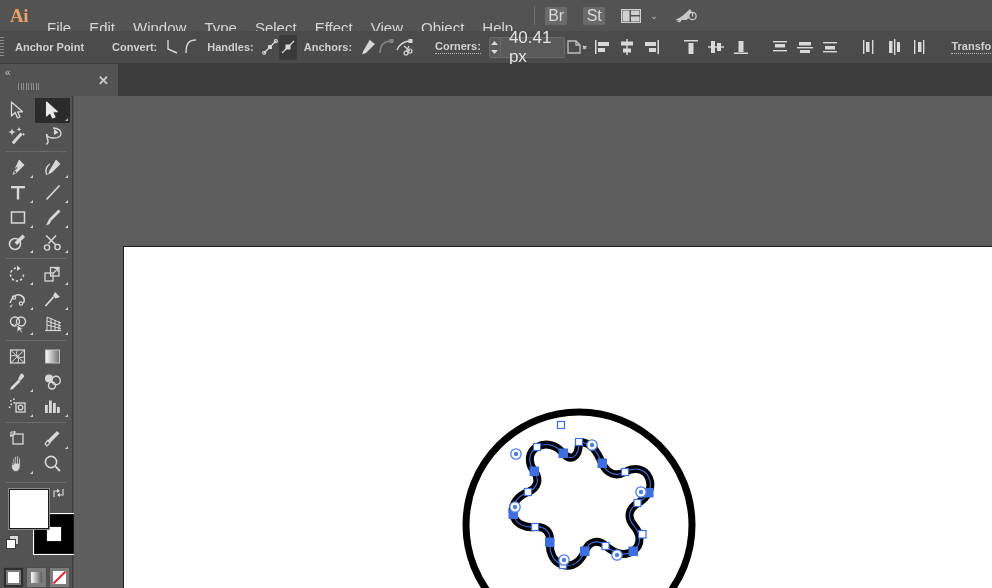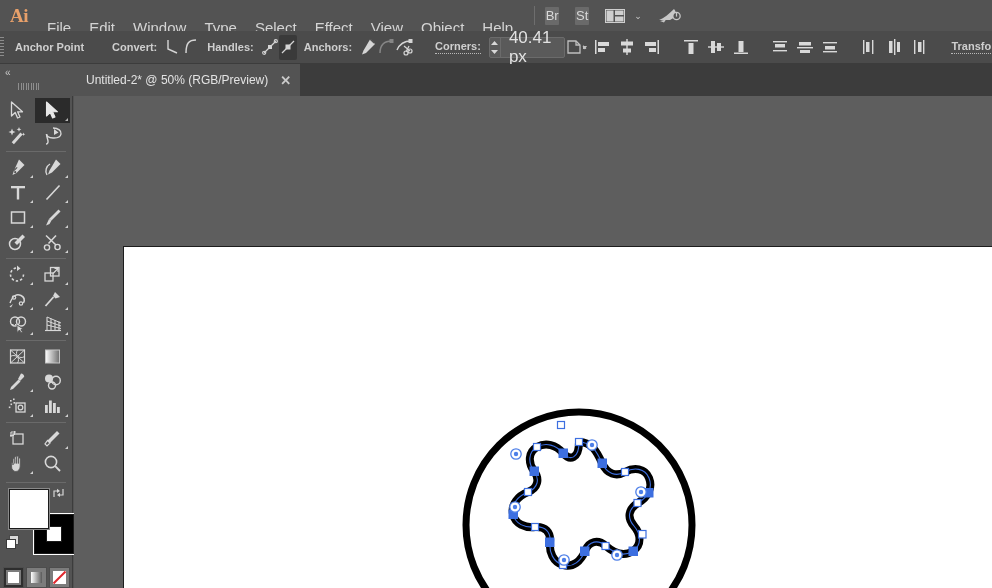--- a/index.html
+++ b/index.html
@@ -27,22 +27,22 @@
   }
   .menu-item {
     padding: 12px 9px; height: 31px; line-height: 31px;
     color: #d4d4d4; font-size: 15px; cursor: default;
     white-space: nowrap;
   }
   .mb-sep {
     width: 1px; height: 19px; background: #6e6e6e; margin: 0 10px 0 12px;
   }
   .mini-btn {
-    width: 14px; height: 18px; background: #6a6a6a;
-    color: #d8d8d8; font-size: 13px;
+    width: 22px; height: 18px; background: #6a6a6a;
+    color: #d8d8d8; font-size: 16px;
     display: flex; align-items: center; justify-content: center;
     margin-right: 16px; border-radius: 1px;
   }
   .ws-icon { display: flex; align-items: center; margin-right: 4px; }
   .chev { color: #c9c9c9; font-size: 9px; margin-left: 5px; }
   .rocket { margin-left: 16px; display: flex; align-items: center; }
 
   
   .controlbar {
     position: absolute; left: 0; top: 31px; width: 992px; height: 33px;
@@ -454,21 +454,20 @@
           <i></i>
           <i></i>
           <i></i>
           <i></i>
           <i></i>
           <i></i>
           <i></i>
       </div>
     </div>
     <div class="doctab">
-      <span class="doctab-title">Untitled-2* @ 50% (RGB/Preview)</span>
       <span class="doctab-close">✕</span>
     </div>
   </div>
 
   <div class="toolbar">
     <div class="tool-rows">
 
       <div class="tool-row">
         <div class="tool">
           <svg width="15" height="19" viewBox="0 0 15 19">

